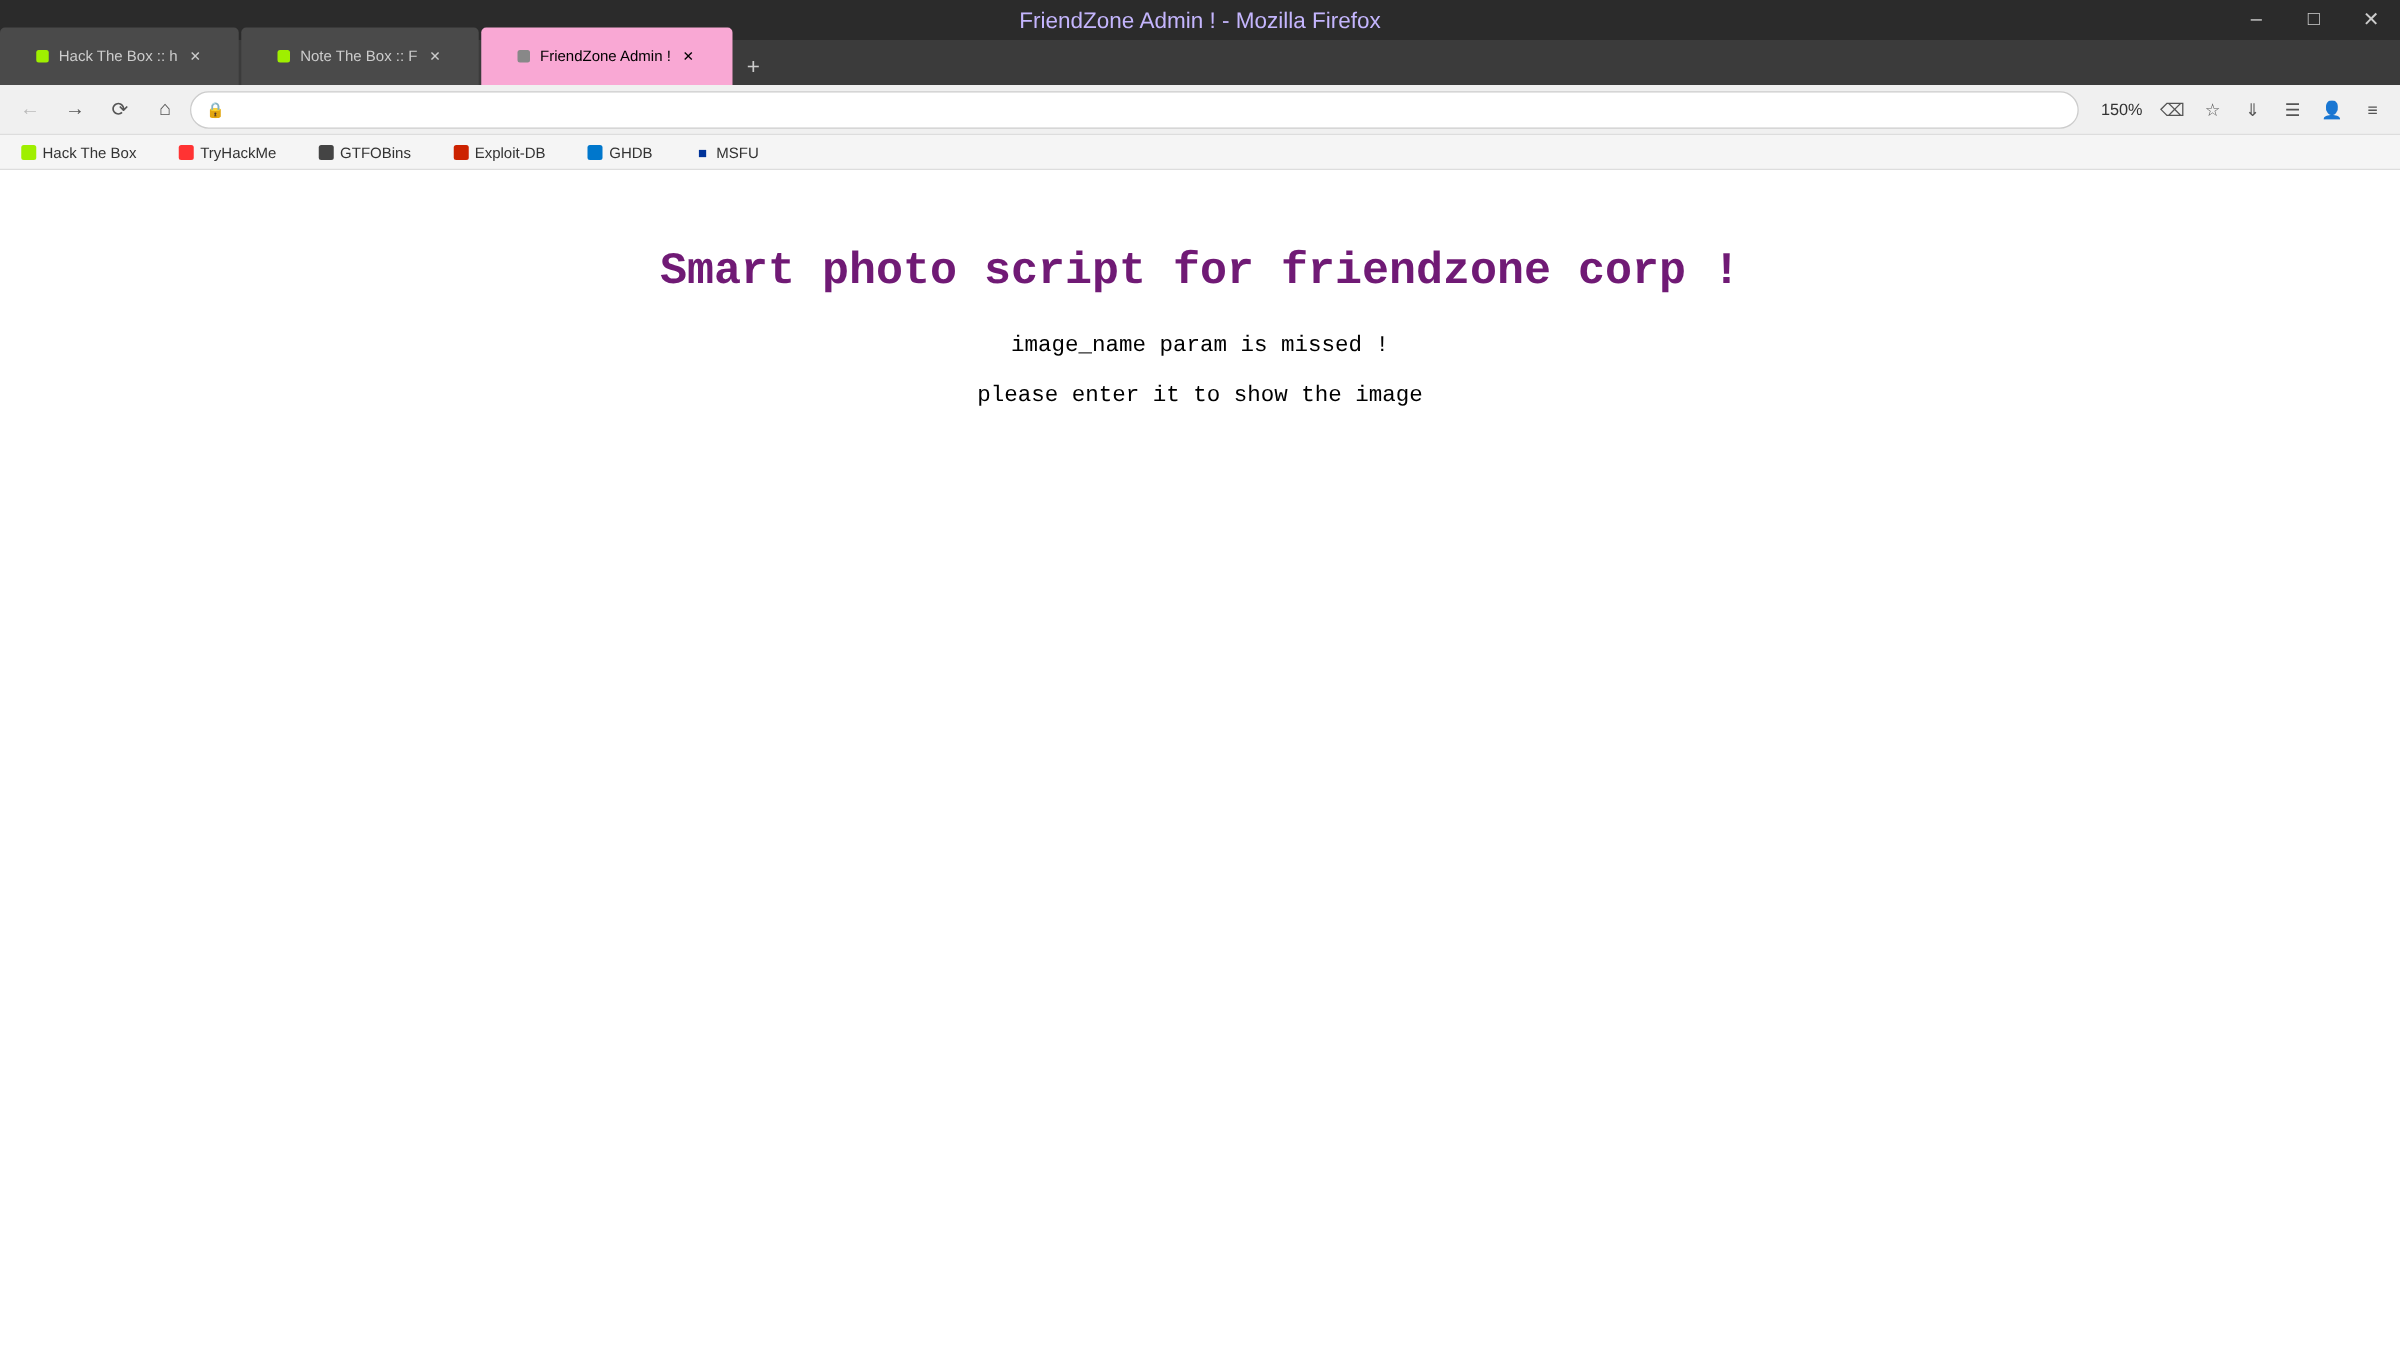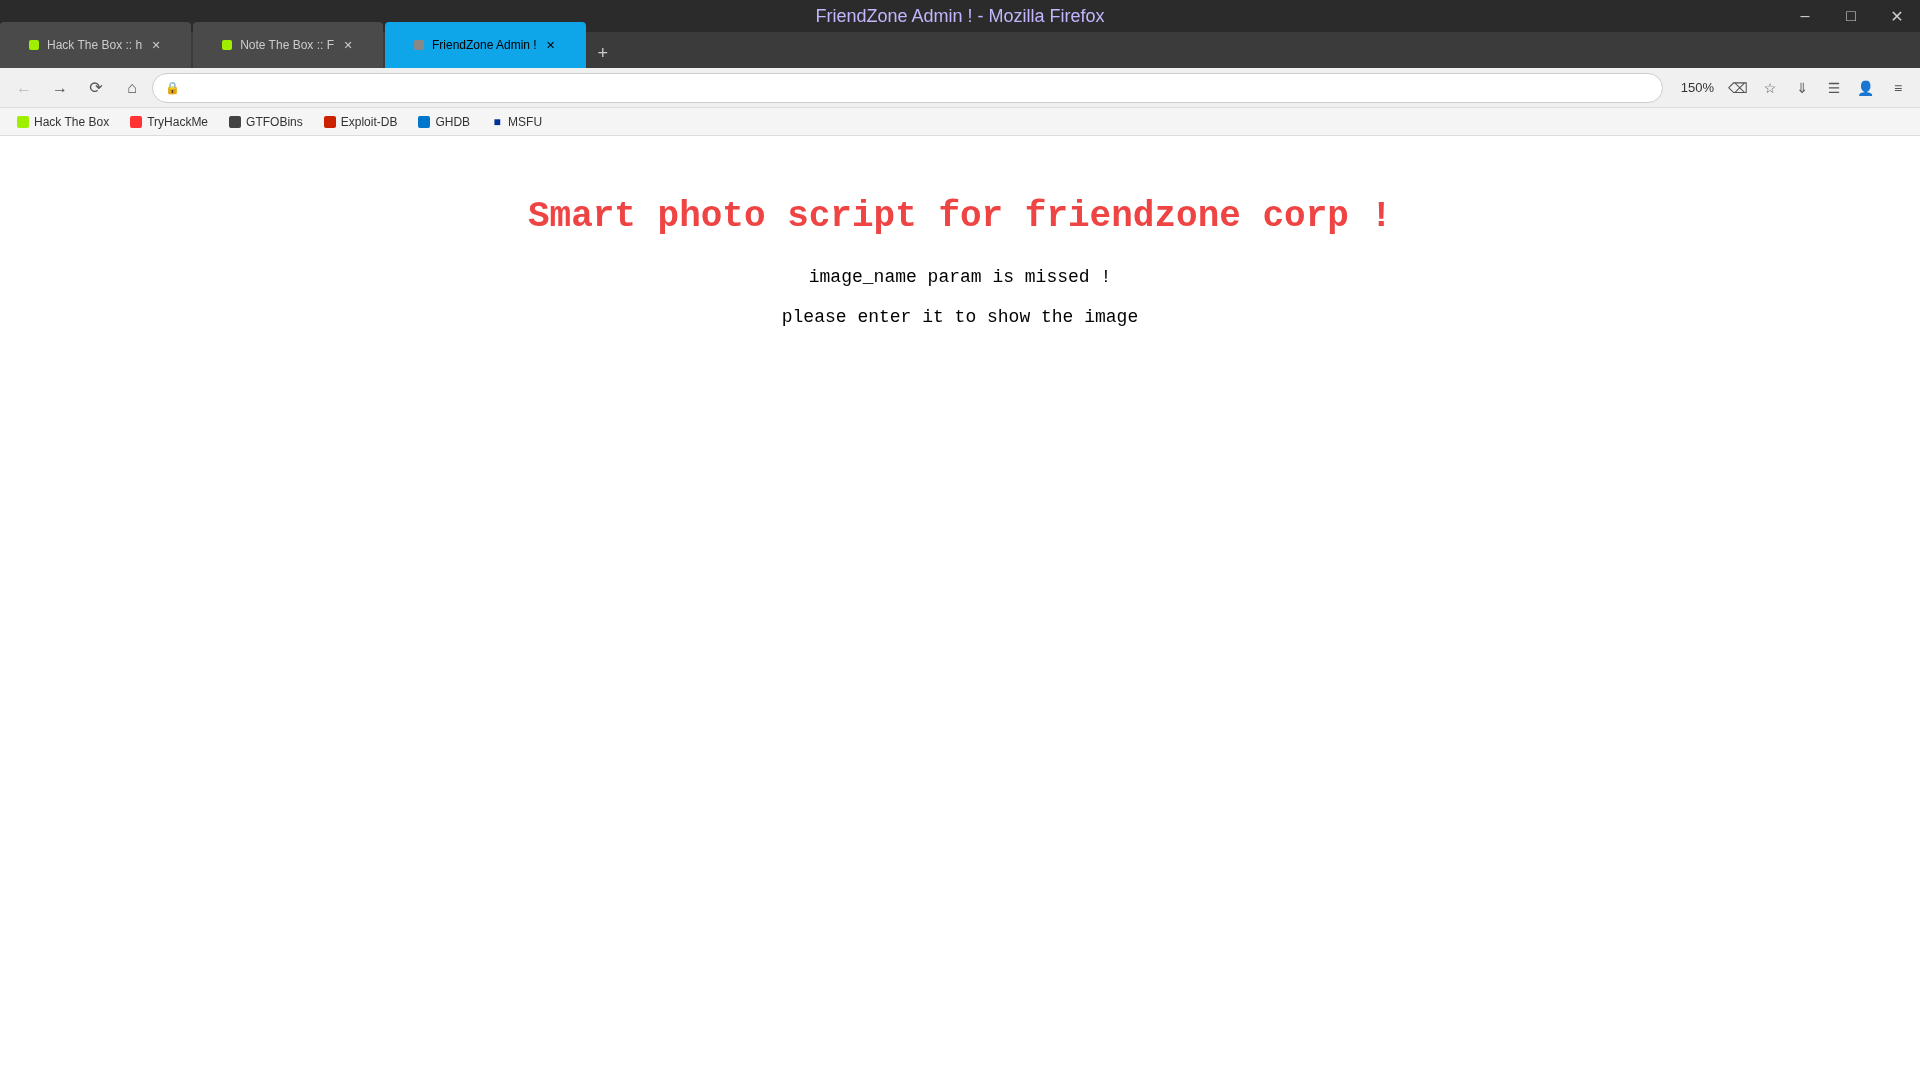--- a/index.html
+++ b/index.html
@@ -58,21 +58,21 @@
       border-radius: 4px 4px 0 0;
       margin-right: 2px;
       cursor: pointer;
       max-width: 220px;
       white-space: nowrap;
       overflow: hidden;
       text-overflow: ellipsis;
       position: relative;
     }
     .tab.active {
-      background: #0ea5e9;
+      background: #f9a8d4;
       color: #000;
       justify-content: space-between;
     }
     .tab-favicon {
       width: 14px;
       height: 14px;
       margin-right: 6px;
       display: inline-flex;
       align-items: center;
       justify-content: center;
@@ -167,21 +167,21 @@
     }
 
     
     .bookmarks-bar {
       height: 28px;
       background: #f5f5f5;
       border-bottom: 1px solid #ddd;
       display: flex;
       align-items: center;
       padding: 0 8px;
-      gap: 4px;
+      gap: 17px;
     }
     .bookmark-item {
       display: flex;
       align-items: center;
       gap: 4px;
       padding: 2px 8px;
       border-radius: 4px;
       cursor: pointer;
       font-size: 12px;
       color: #333;
@@ -206,21 +206,21 @@
       flex-direction: column;
       align-items: center;
       padding: 60px 40px 40px;
     }
     .page-title {
       font-family: 'Courier New', monospace;
       font-size: 36px;
       font-weight: bold;
       text-align: center;
       margin-bottom: 30px;
-      color: #ef4444;
+      color: #701a75;
     }
     .page-note {
       font-family: 'Courier New', monospace;
       font-size: 24px;
       font-weight: bold;
       text-align: center;
       color: #000;
       margin-bottom: 60px;
     }
     .page-msg {

